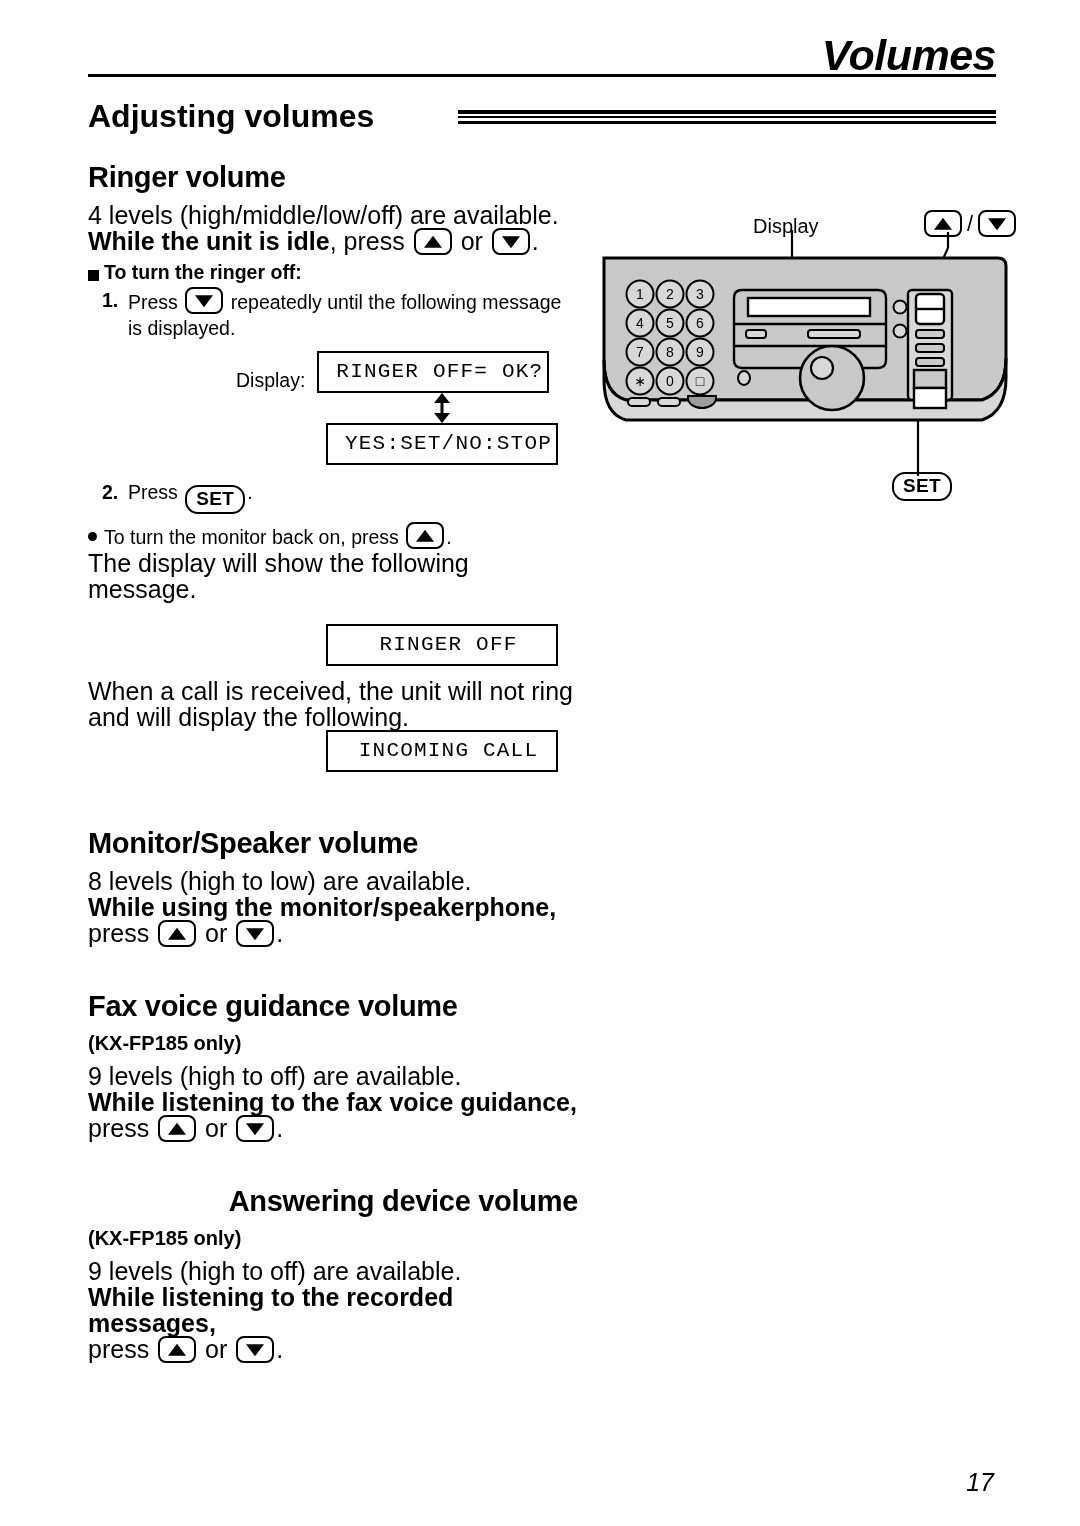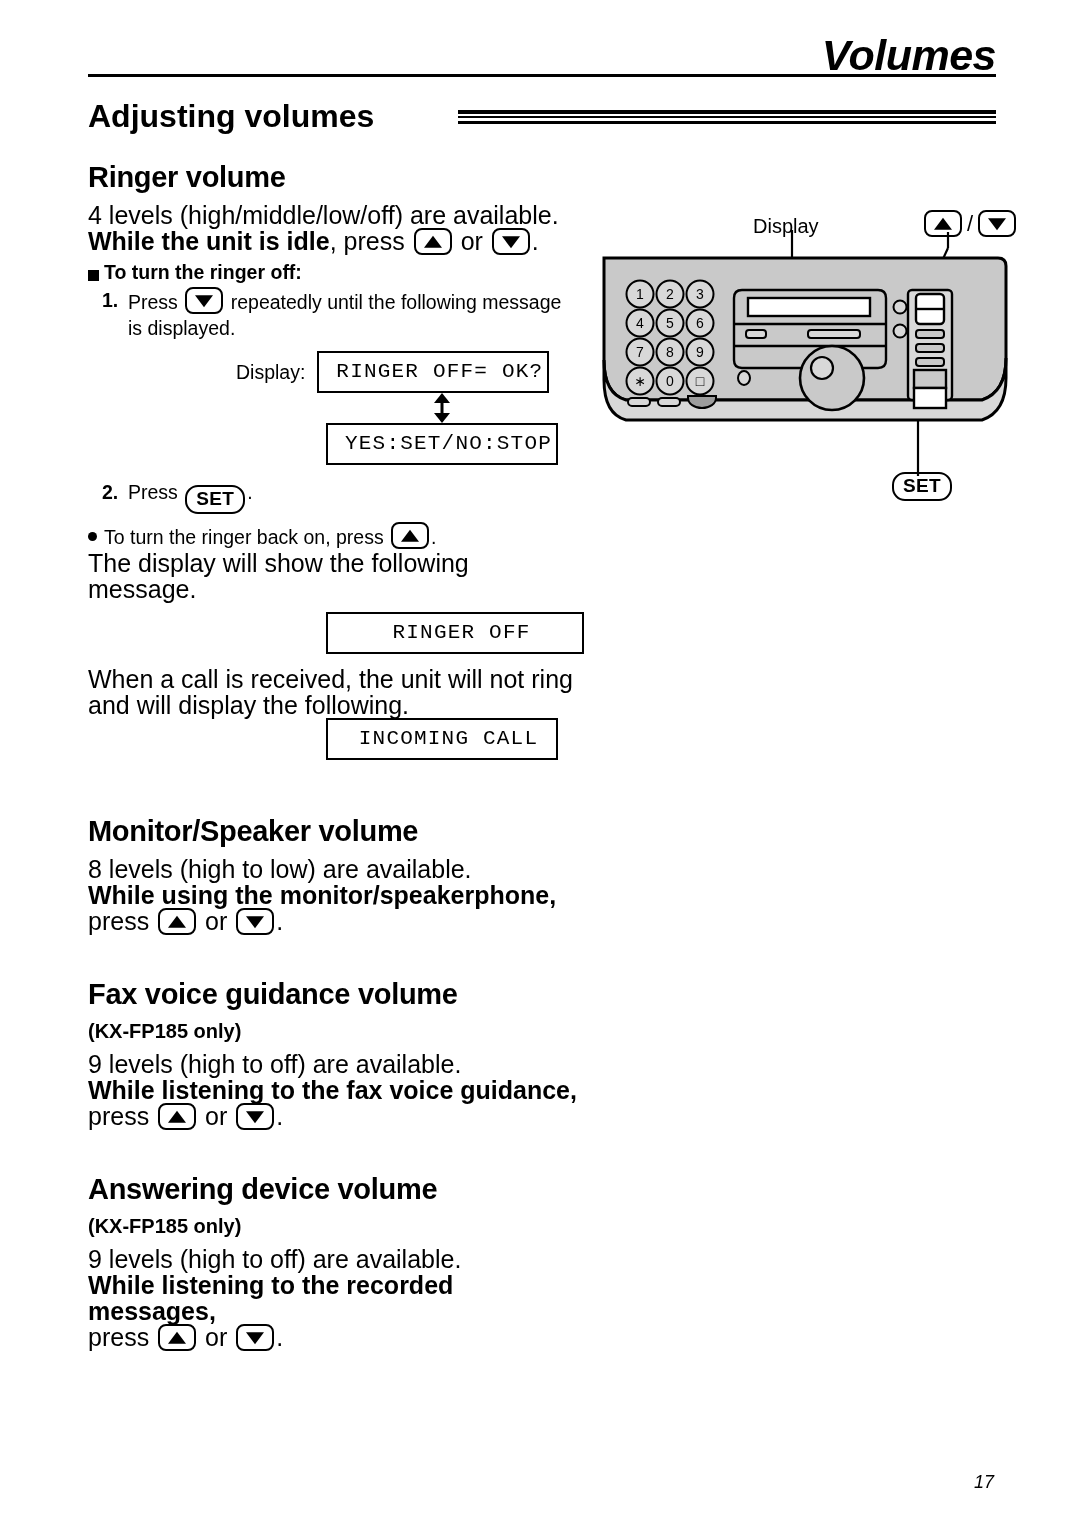--- a/index.html
+++ b/index.html
@@ -194,21 +194,21 @@
     background: #fff;
     font-family: "Liberation Mono", "DejaVu Sans Mono", monospace;
     font-size: 21px;
     letter-spacing: 1.2px;
     text-align: center;
     padding: 7px 0 8px 13px;
     box-sizing: border-box;
   }
   .lcd-row {
     display: flex;
-    align-items: center;
+    align-items: flex-end;
     margin-top: 6px;
   }
   .lcd-label {
     font-size: 19.5px;
     line-height: 26px;
     margin-right: 12px;
     white-space: nowrap;
   }
 
   
@@ -266,21 +266,21 @@
     position: absolute;
     left: 294px;
     top: 272px;
   }
 
   
   #page-number {
     position: absolute;
     right: 86px;
     bottom: 30px;
-    font-size: 18px;
+    font-size: 25px;
     font-style: italic;
     line-height: 28px;
   }
 </style>
 </head>
 <body>
 
 <div id="running-head">
   <div id="chapter-title">Volumes</div>
   <div id="head-rule"></div>
@@ -340,29 +340,29 @@
     <span class="num">2.</span>
     <span>
       <span>Press</span>
       <span class="key-set">SET</span><span>.</span>
     </span>
   </div>
 
   <div class="bulletline" style="margin-top:8px;">
     <span class="dot"></span>
     <span>
-      <span>To turn the ringer back on, press</span>
+      <span>To turn the monitor back on, press</span>
       <span class="key"><span class="tri-up"></span></span><span>.</span>
     </span>
   </div>
 
 
   <p class="body">The display will show the following message.</p>
 
-  <div style="margin-left:238px; width:258px; margin-top:10px;">
+  <div style="margin-left:238px; width:232px; margin-top:22px;">
     <div class="lcd">RINGER OFF</div>
   </div>
 
   <p class="body" style="margin-top:12px;">When a call is received, the unit will not ring and will display the following.</p>
 
   <div style="margin-left:238px; width:232px; margin-top:0;">
     <div class="lcd">INCOMING CALL</div>
   </div>
 
   <h2 class="sub-head" style="margin-top:54px;">Monitor/Speaker volume</h2>
@@ -379,21 +379,21 @@
   <div class="model-note">(KX-FP185 only)</div>
   <p class="body">9 levels (high to off) are available.</p>
   <p class="body b">While listening to the fax voice guidance,</p>
   <p class="body">
     <span>press</span>
     <span class="key"><span class="tri-up"></span></span>
     <span>or</span>
     <span class="key"><span class="tri-dn"></span></span><span>.</span>
   </p>
 
-  <h2 class="sub-head" style="margin-top:42px;">Answering device volume</h2>
+  <h2 class="sub-head" style="margin-top:42px;text-align:right;">Answering device volume</h2>
   <div class="model-note">(KX-FP185 only)</div>
   <p class="body">9 levels (high to off) are available.</p>
   <p class="body b">While listening to the recorded messages,</p>
   <p class="body">
     <span>press</span>
     <span class="key"><span class="tri-up"></span></span>
     <span>or</span>
     <span class="key"><span class="tri-dn"></span></span><span>.</span>
   </p>
 </div>

